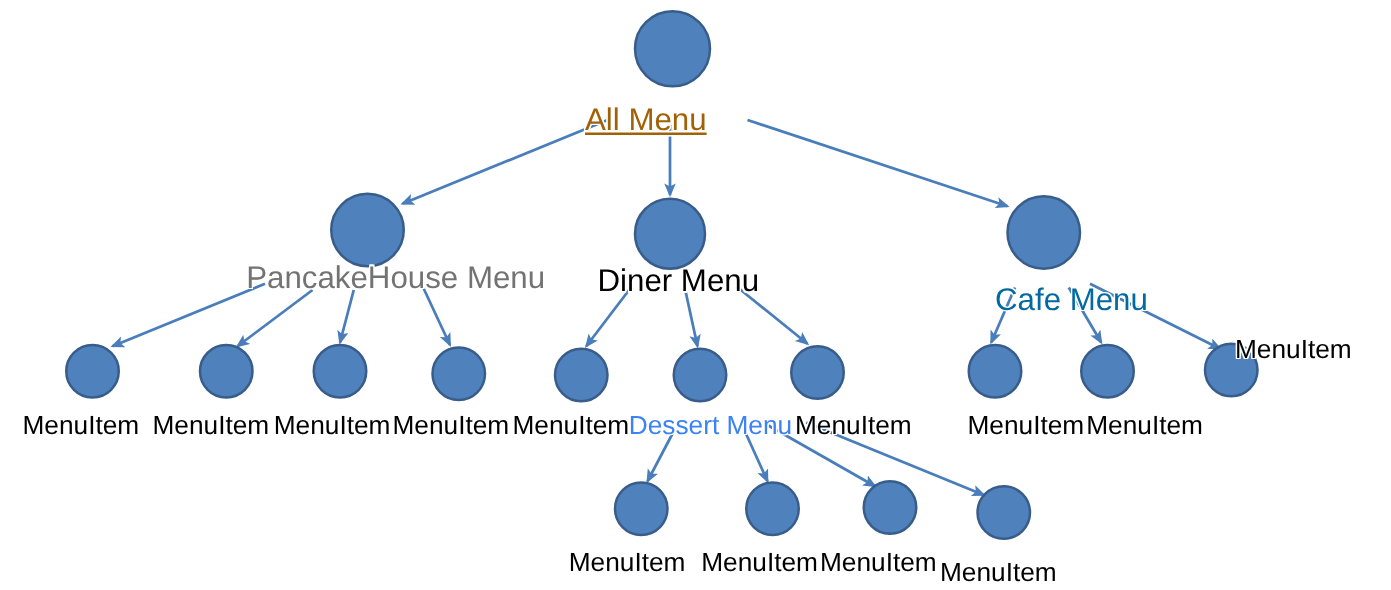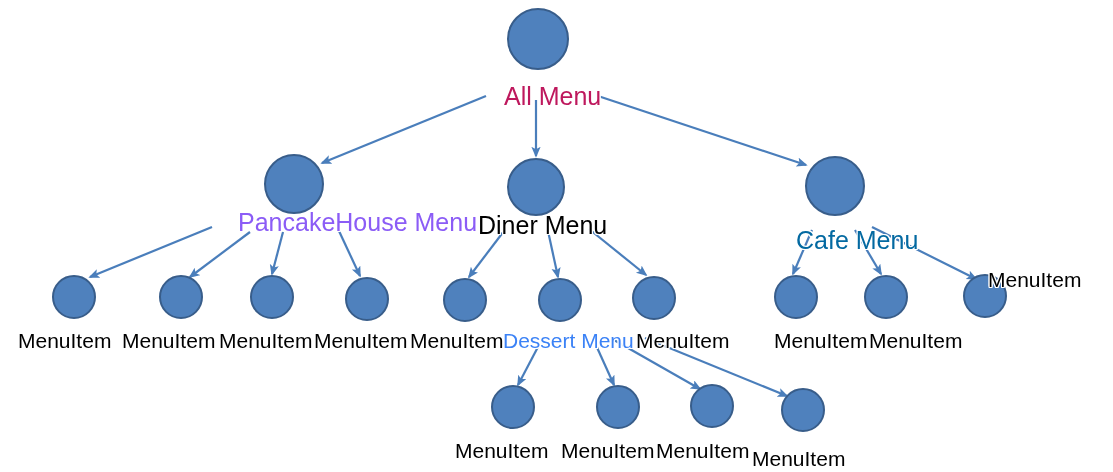--- a/index.html
+++ b/index.html
@@ -76,23 +76,23 @@
         <line x1="872" y1="227" x2="976" y2="279" stroke="#4A7EBB" stroke-width="2.2" marker-end="url(#arrowhead)"></line>
         <line x1="539" y1="345" x2="518" y2="385" stroke="#4A7EBB" stroke-width="2.2" marker-end="url(#arrowhead)"></line>
         <line x1="595" y1="343" x2="614" y2="385" stroke="#4A7EBB" stroke-width="2.2" marker-end="url(#arrowhead)"></line>
         <line x1="614" y1="340" x2="700" y2="389" stroke="#4A7EBB" stroke-width="2.2" marker-end="url(#arrowhead)"></line>
         <line x1="645" y1="338" x2="787" y2="396" stroke="#4A7EBB" stroke-width="2.2" marker-end="url(#arrowhead)"></line>
       </g>
   </svg>
 
   <div id="nodes-group">
       <div class="node" style="left: 507px; top: 8px; width: 62px; height: 62px; background: rgb(79, 129, 189); border-color: rgb(56, 93, 138);"></div>
-      <div class="node-label lbl-root" style="left: 504px; top: 82px; color: #be185d;">All Menu</div>
+      <div class="node-label lbl-root" style="left: 468px; top: 82px; color: #a16207; text-decoration: underline;">All Menu</div>
       <div class="node" style="left: 264px; top: 154px; width: 60px; height: 60px; background: rgb(79, 129, 189); border-color: rgb(56, 93, 138);"></div>
-      <div class="node-label lbl-branch" style="left: 197px; top: 208px; color: #8b5cf6; margin-left: 41px;">PancakeHouse Menu</div>
+      <div class="node-label lbl-branch" style="left: 197px; top: 208px; color: #737373;">PancakeHouse Menu</div>
       <div class="node" style="left: 507px; top: 158px; width: 58px; height: 58px; background: rgb(79, 129, 189); border-color: rgb(56, 93, 138);"></div>
       <div class="node-label lbl-branch" style="left: 478px; top: 211px; color: rgb(0, 0, 0); text-align: right;">Diner Menu</div>
       <div class="node" style="left: 805px; top: 156px; width: 60px; height: 60px; background: rgb(79, 129, 189); border-color: rgb(56, 93, 138);"></div>
       <div class="node-label lbl-branch" style="left: 796px; top: 226px; color: #0369a1;">Cafe Menu</div>
       <div class="node" style="left: 52px; top: 275px; width: 44px; height: 44px; background: rgb(79, 129, 189); border-color: rgb(56, 93, 138);"></div>
       <div class="node-label lbl-leaf" style="left: 18px; top: 329px; color: rgb(0, 0, 0);">MenuItem</div>
       <div class="node" style="left: 159px; top: 275px; width: 44px; height: 44px; background: rgb(79, 129, 189); border-color: rgb(56, 93, 138);"></div>
       <div class="node-label lbl-leaf" style="left: 122px; top: 329px; color: rgb(0, 0, 0);">MenuItem</div>
       <div class="node" style="left: 250px; top: 275px; width: 44px; height: 44px; background: rgb(79, 129, 189); border-color: rgb(56, 93, 138);"></div>
       <div class="node-label lbl-leaf" style="left: 219px; top: 329px; color: rgb(0, 0, 0);">MenuItem</div>

